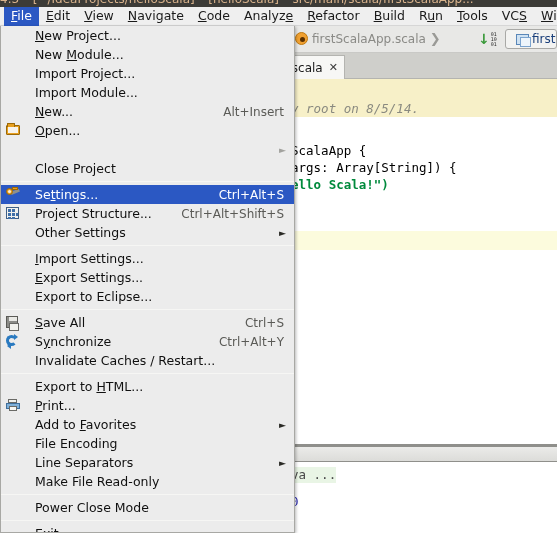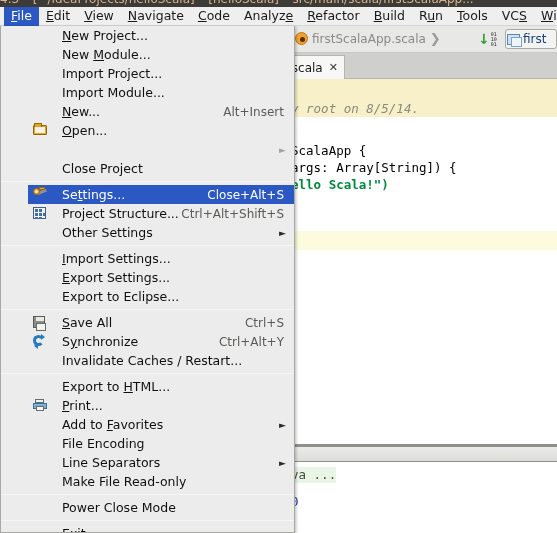--- a/index.html
+++ b/index.html
@@ -67,21 +67,21 @@
     display:flex; align-items:center;
   }
   .tb-sort .arr{ color:#3a9a3a; font-size:14px; line-height:14px; font-weight:bold; }
   .tb-sort .nums{
     font-size:5px; line-height:5px; color:#2a2a2a; margin-left:1px;
     font-family:"DejaVu Sans Mono", monospace;
   }
   .runconfig{
     position:absolute; left:505px; top:3px; height:20px; width:52px;
     background:#f3f3f1; border:1px solid #a9a9a6; border-radius:3px;
-    display:flex; align-items:center; padding-left:1px; overflow:hidden;
+    display:flex; align-items:center; padding-left:10px; overflow:hidden;
   }
   .runconfig .rc-ico{
     width:13px; height:11px; border:1px solid #5a87b8; background:#cfe2f2;
     position:relative; margin-right:3px; flex:none;
   }
   .runconfig .rc-ico::after{
     content:""; position:absolute; left:3px; top:2px; width:9px; height:8px;
     background:#eef5fb; border:1px solid #7ba3ce;
   }
   .runconfig .rc-label{ font-size:12px; color:#1a3f7a; white-space:nowrap; }
@@ -166,21 +166,21 @@
 
   
   .dropdown{
     position:absolute; left:0; top:26px; width:295px; height:507px;
     background:#ececec; border:1px solid #a8a8a4; border-top:none;
     box-shadow:1px 1px 3px rgba(0,0,0,.28);
     overflow:hidden;
   }
   .mi{
     position:relative; height:19px; display:flex; align-items:center;
-    padding-left:34px; font-size:12.5px; color:#101010; white-space:nowrap;margin-left:27px;
+    padding-left:34px; font-size:12.5px; color:#101010; white-space:nowrap;
   }
   .mi.hl{ background:#2b58c3; color:#ffffff;align-items:center; }
   .mi.dim{ color:#a2a29e; }
   .mi .accel{
     position:absolute; right:10px; font-size:12px; color:#5a5a56;
   }
   .mi.hl .accel{ color:#ffffff; }
   .mi .submark{
     position:absolute; right:8px; font-size:9px; color:#2a2a26;
   }
@@ -395,21 +395,21 @@
       </div>
       <div class="mi-sep"></div>
       <div class="mi hl">
         <span class="mi-ico ico-wrench">
           <span class="w3"></span>
           <span class="w4"></span>
           <span class="w1"></span>
           <span class="w2"></span>
         </span>
         <span>Se<u>t</u>tings...</span>
-        <span class="accel">Close+Alt+S</span>
+        <span class="accel">Ctrl+Alt+S</span>
       </div>
       <div class="mi">
         <span class="mi-ico ico-grid">
           <span class="g1"></span>
           <span class="g2"></span>
           <span class="g3"></span>
           <span class="g4"></span>
           <span class="g5"></span>
           <span class="g6"></span>
           <span class="g7"></span>

